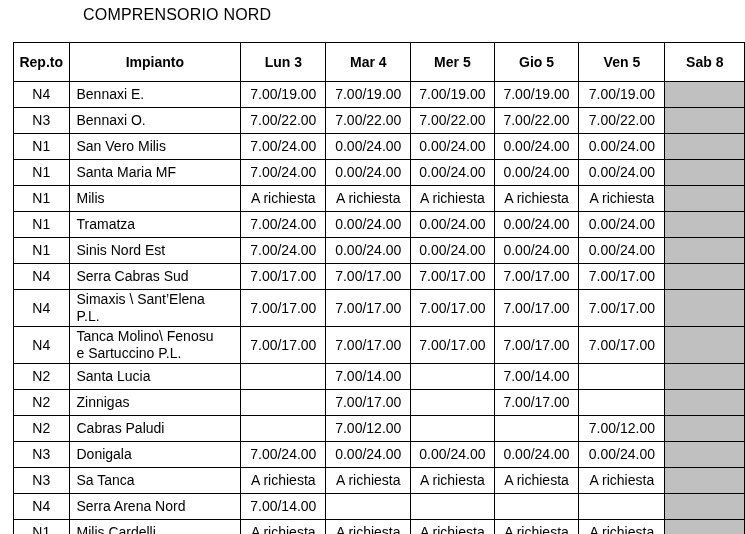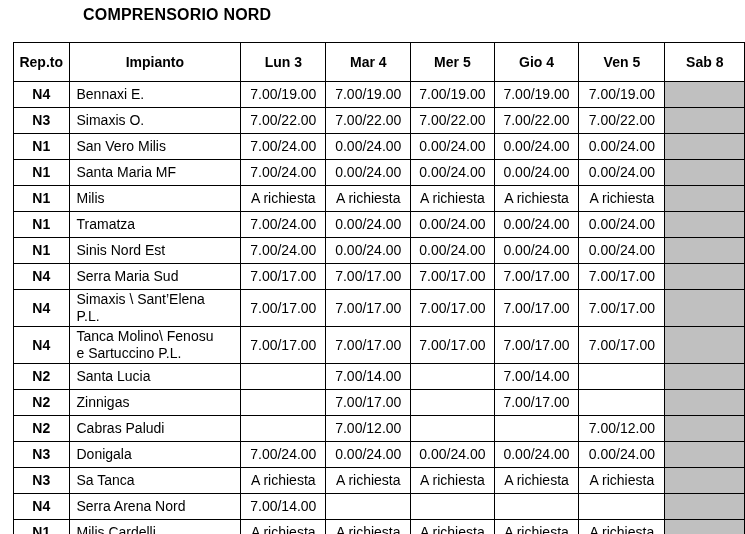--- a/index.html
+++ b/index.html
@@ -13,21 +13,21 @@
     height: 534px;
     font-family: "Liberation Sans", sans-serif;
     color: #000;
     overflow: hidden;
   }
   .title {
     position: absolute;
     left: 83px;
     top: 6px;
     font-size: 16px;
-    font-weight: bold;
+    font-weight: normal;
     letter-spacing: 0.2px;
     white-space: nowrap;
   }
   table.schedule {
     position: absolute;
     left: 13px;
     top: 42px;
     border-collapse: collapse;
     table-layout: fixed;
   }
@@ -53,21 +53,21 @@
   }
   table.schedule td.impianto {
     text-align: left;
     padding-left: 7px;
     padding-right: 20px;
   }
   table.schedule td.shaded {
     background: var(--shade, #c0c0c0);
   }
   
-  .c0 { width: 50px; font-weight: bold; }
+  .c0 { width: 50px; }
   .c1 { width: 160px; }
   .c2 { width: 81px; }
   .c3 { width: 80px; margin-top: 8px; }
   .c4 { width: 79px; }
   .c5 { width: 80px; }
   .c6 { width: 82px; }
   .c7 { width: 83px; }
 </style>
 </head>
 <body>
@@ -75,39 +75,39 @@
 <div class="title">COMPRENSORIO NORD</div>
 
 <table class="schedule">
   <thead>
     <tr>
         <th class="c0">Rep.to</th>
         <th class="c1">Impianto</th>
         <th class="c2">Lun 3</th>
         <th class="c3">Mar 4</th>
         <th class="c4">Mer 5</th>
-        <th class="c5">Gio 4</th>
+        <th class="c5">Gio 5</th>
         <th class="c6">Ven 5</th>
         <th class="c7">Sab 8</th>
       </tr>
   </thead>
   <tbody>
       <tr>
         <td class="c0">N4</td>
         <td class="c1 impianto">Bennaxi E.</td>
         <td class="c2">7.00/19.00</td>
         <td class="c3">7.00/19.00</td>
         <td class="c4">7.00/19.00</td>
         <td class="c5">7.00/19.00</td>
         <td class="c6">7.00/19.00</td>
         <td class="c7 shaded"></td>
       </tr>
       <tr>
         <td class="c0">N3</td>
-        <td class="c1 impianto">Simaxis O.</td>
+        <td class="c1 impianto">Bennaxi O.</td>
         <td class="c2">7.00/22.00</td>
         <td class="c3">7.00/22.00</td>
         <td class="c4">7.00/22.00</td>
         <td class="c5">7.00/22.00</td>
         <td class="c6">7.00/22.00</td>
         <td class="c7 shaded"></td>
       </tr>
       <tr>
         <td class="c0">N1</td>
         <td class="c1 impianto">San Vero Milis</td>
@@ -153,21 +153,21 @@
         <td class="c1 impianto">Sinis Nord Est</td>
         <td class="c2">7.00/24.00</td>
         <td class="c3">0.00/24.00</td>
         <td class="c4">0.00/24.00</td>
         <td class="c5">0.00/24.00</td>
         <td class="c6">0.00/24.00</td>
         <td class="c7 shaded"></td>
       </tr>
       <tr>
         <td class="c0">N4</td>
-        <td class="c1 impianto">Serra Maria Sud</td>
+        <td class="c1 impianto">Serra Cabras Sud</td>
         <td class="c2">7.00/17.00</td>
         <td class="c3">7.00/17.00</td>
         <td class="c4">7.00/17.00</td>
         <td class="c5">7.00/17.00</td>
         <td class="c6">7.00/17.00</td>
         <td class="c7 shaded"></td>
       </tr>
       <tr>
         <td class="c0">N4</td>
         <td class="c1 impianto">Simaxis \ Sant’Elena P.L.</td>

